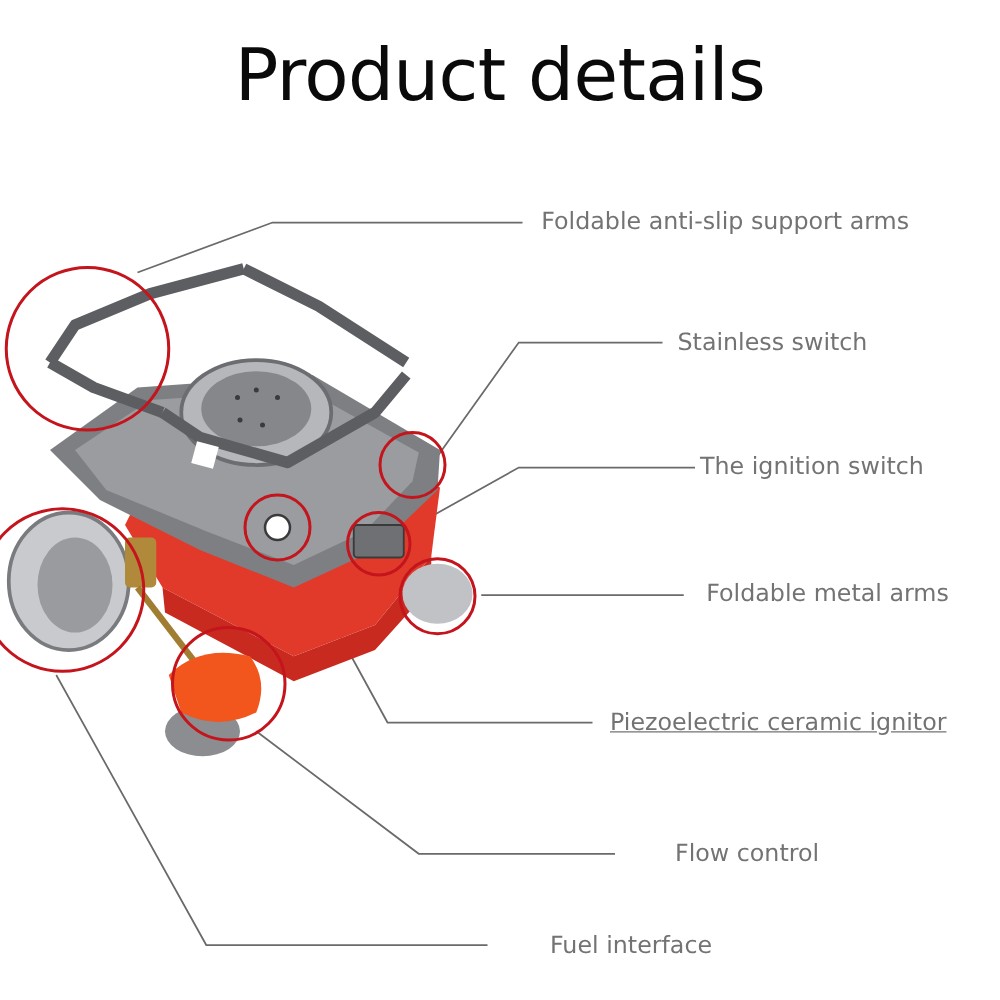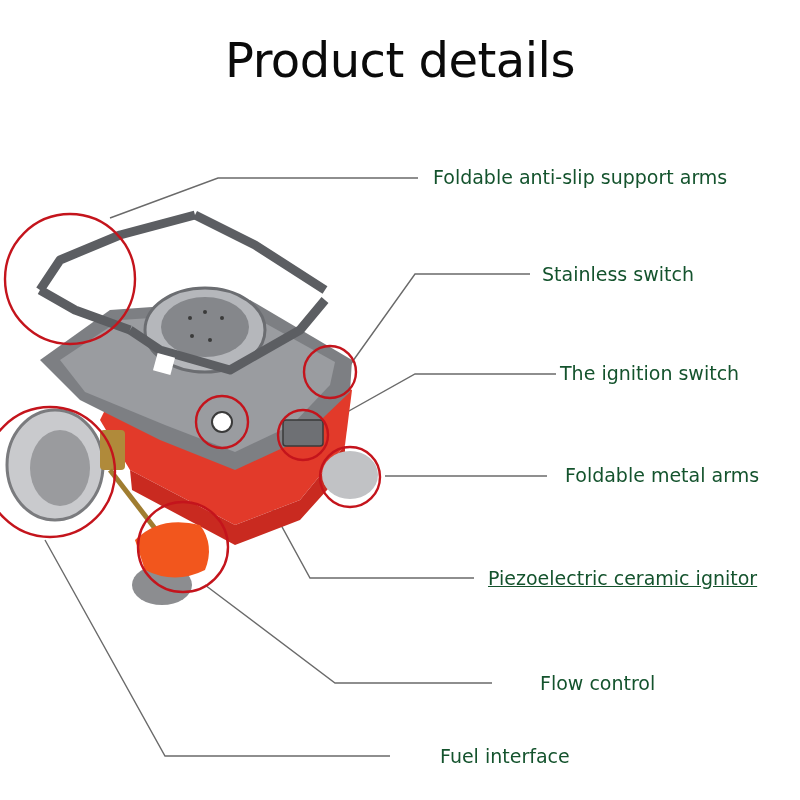--- a/index.html
+++ b/index.html
@@ -1,24 +1,24 @@
 <!DOCTYPE html>
 <html><head>
 <meta charset="utf-8">
 <style>
   html, body { margin: 0; padding: 0; background: #ffffff; }
   body { width: 800px; height: 800px; position: relative; overflow: hidden; font-family: "DejaVu Sans", sans-serif; }
   .title {
     position: absolute; left: 0; top: 10px; width: 800px; text-align: center;
-    font-family: "DejaVu Sans", sans-serif; font-size: 48px; font-weight: normal;
+    font-family: "DejaVu Sans", sans-serif; font-size: 58px; font-weight: normal;
     color: #0a0a0a; letter-spacing: -0.5px; line-height: 100px;
   }
   .label {
     position: absolute; font-family: "DejaVu Sans", sans-serif; font-size: 19px;
-    color: #14532d; white-space: nowrap; line-height: 24px; text-align: center;
+    color: #737373; white-space: nowrap; line-height: 24px; text-align: center;
   }
   svg.art { position: absolute; left: 0; top: 0; }
 </style>
 </head>
 <body>
 
 <div class="title">Product details</div>
 
 <svg class="art" width="800" height="800" viewBox="0 0 800 800">
 

